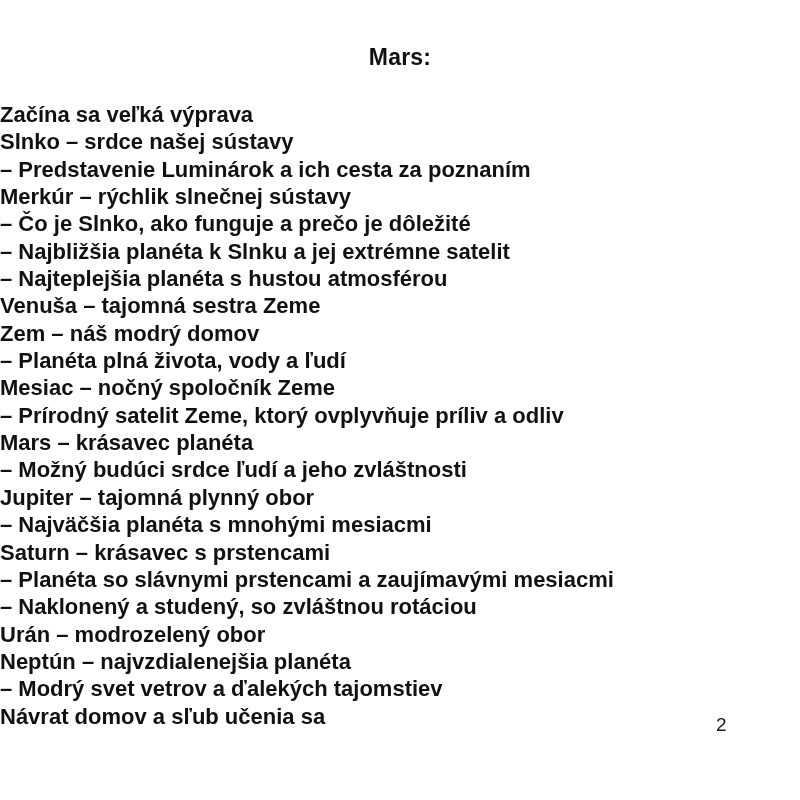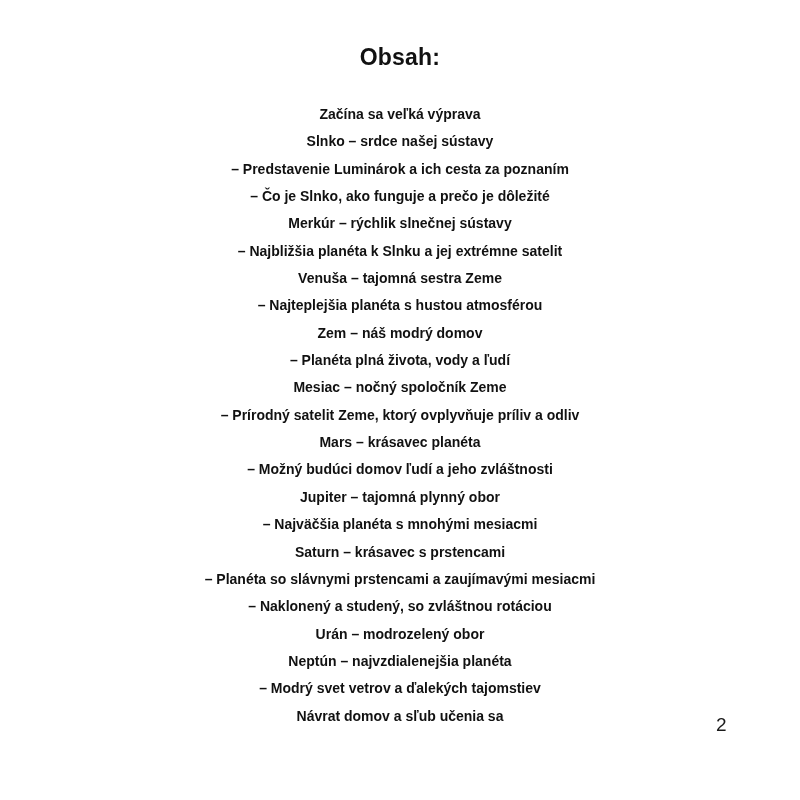--- a/index.html
+++ b/index.html
@@ -24,58 +24,57 @@
     text-align: center;
     font-size: 23px;
     font-weight: 700;
     letter-spacing: 0.2px;
   }
   .toc {
     position: absolute;
     top: 101px;
     left: 0;
     width: 100%;
-    text-align: center;
-    font-size: 14px;
+    font-size: 22px;
     font-weight: 700;
   }
   .toc-line {
     line-height: 27.35px;
     white-space: nowrap;
   }
   .page-number {
     position: absolute;
     top: 714px;
     left: 716px;
     font-size: 19px;
     font-weight: 400;
     color: #1a1a1a;
   }
 </style>
 </head>
 <body>
 
 <div class="page">
-  <div class="doc-title">Obsah:</div>
+  <div class="doc-title">Mars:</div>
 
   <div class="toc">
       <div class="toc-line">Začína sa veľká výprava</div>
       <div class="toc-line">Slnko – srdce našej sústavy</div>
       <div class="toc-line">– Predstavenie Luminárok a ich cesta za poznaním</div>
+      <div class="toc-line">Merkúr – rýchlik slnečnej sústavy</div>
       <div class="toc-line">– Čo je Slnko, ako funguje a prečo je dôležité</div>
-      <div class="toc-line">Merkúr – rýchlik slnečnej sústavy</div>
       <div class="toc-line">– Najbližšia planéta k Slnku a jej extrémne satelit</div>
+      <div class="toc-line">– Najteplejšia planéta s hustou atmosférou</div>
       <div class="toc-line">Venuša – tajomná sestra Zeme</div>
-      <div class="toc-line">– Najteplejšia planéta s hustou atmosférou</div>
       <div class="toc-line">Zem – náš modrý domov</div>
       <div class="toc-line">– Planéta plná života, vody a ľudí</div>
       <div class="toc-line">Mesiac – nočný spoločník Zeme</div>
       <div class="toc-line">– Prírodný satelit Zeme, ktorý ovplyvňuje príliv a odliv</div>
       <div class="toc-line">Mars – krásavec planéta</div>
-      <div class="toc-line">– Možný budúci domov ľudí a jeho zvláštnosti</div>
+      <div class="toc-line">– Možný budúci srdce ľudí a jeho zvláštnosti</div>
       <div class="toc-line">Jupiter – tajomná plynný obor</div>
       <div class="toc-line">– Najväčšia planéta s mnohými mesiacmi</div>
       <div class="toc-line">Saturn – krásavec s prstencami</div>
       <div class="toc-line">– Planéta so slávnymi prstencami a zaujímavými mesiacmi</div>
       <div class="toc-line">– Naklonený a studený, so zvláštnou rotáciou</div>
       <div class="toc-line">Urán – modrozelený obor</div>
       <div class="toc-line">Neptún – najvzdialenejšia planéta</div>
       <div class="toc-line">– Modrý svet vetrov a ďalekých tajomstiev</div>
       <div class="toc-line">Návrat domov a sľub učenia sa</div>
     </div>

